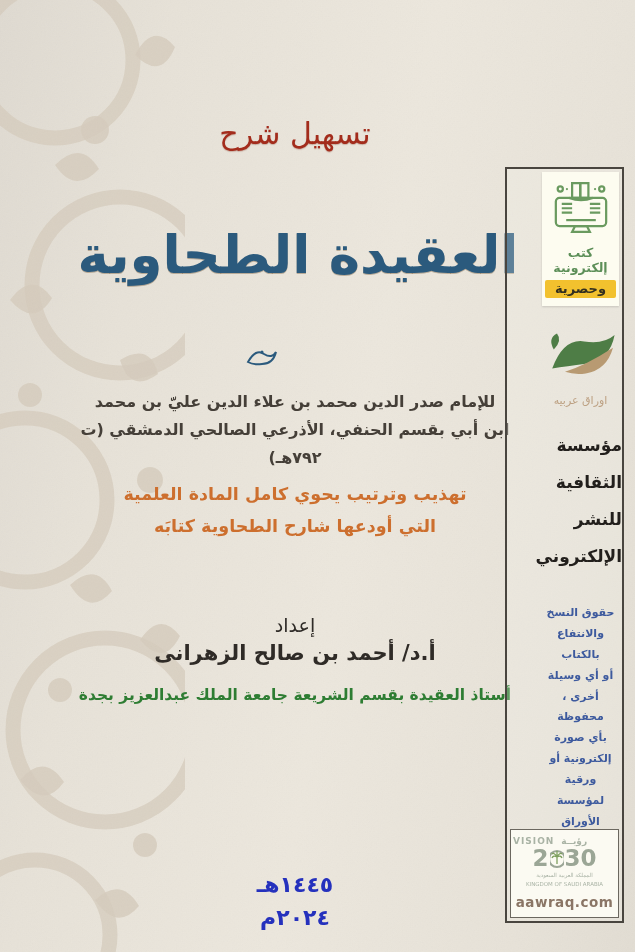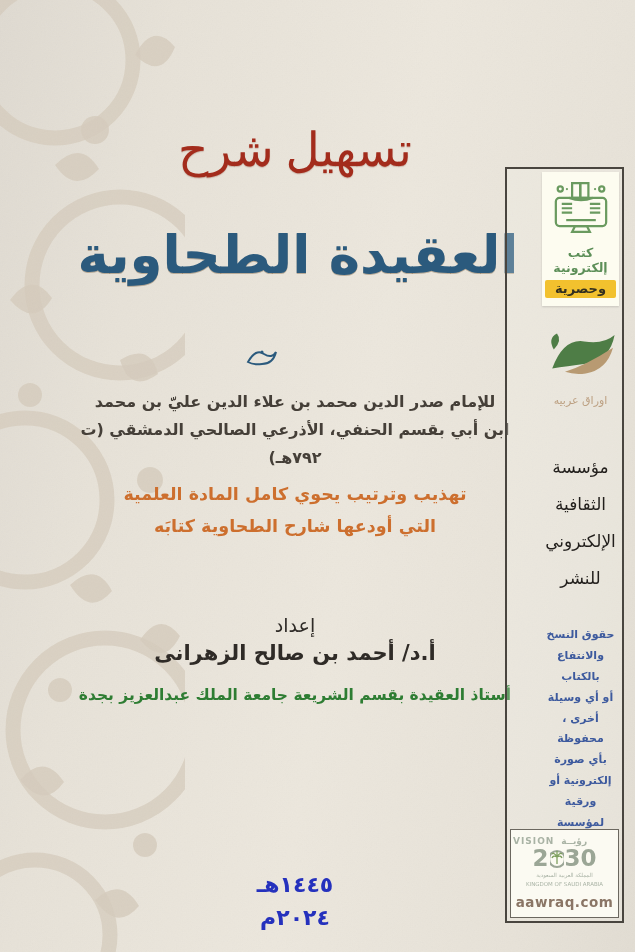--- a/index.html
+++ b/index.html
@@ -7,22 +7,22 @@
   .page {
     position:relative; width:635px; height:952px; margin:0 auto;
     background:linear-gradient(100deg,#dfdad1 0%,#e7e2d8 22%,#ece7dd 55%,#e7e2d8 85%,#e2ddd3 100%);
     overflow:hidden;
   }
   .noise-overlay { position:absolute; inset:0; width:100%; height:100%; opacity:.5; pointer-events:none; }
   .ornament { position:absolute; left:0; top:0; pointer-events:none; }
 
   .abs { position:absolute; text-align:center; direction:rtl; }
 
-  .series-title { top:122px; left:60px; width:470px; font-size:47px; color:#a32c1c;
-                  text-shadow:0 1px 1px rgba(120,40,20,.25);font-family:Liberation Serif, serif; }
+  .series-title { top:116px; left:60px; width:470px; font-size:30px; color:#a32c1c;
+                  text-shadow:0 1px 1px rgba(120,40,20,.25); }
   .main-title   { top:224px; left:48px; width:500px; font-size:53px; font-weight:bold; color:#2b5a7d;
                   text-shadow:0 1px 0 rgba(138,116,88,.5); letter-spacing:-1px; }
   .seal { position:absolute; top:346px; left:244px; }
 
   .author-block { top:388px; left:70px; width:450px; font-size:16px; font-weight:bold;
                   color:#453f38; line-height:1.75; }
   .subtitle-block { top:478px; left:90px; width:410px; font-size:17.5px; font-weight:bold;
                   color:#cd6f2e; line-height:1.85; }
   .prepared-label { top:614px; left:70px; width:450px; font-size:19px; color:#2f2b27; }
   .preparer-name  { top:641px; left:70px; width:450px; font-size:21px; font-weight:bold; color:#2f2b27; }
@@ -35,21 +35,21 @@
 
   .ebook-box { margin:3px; background:#fdfcf0; padding:8px 2px 8px; text-align:center;
                box-shadow:0 1px 2px rgba(0,0,0,.15); }
   .ebook-label { font-size:12.5px; font-weight:bold; color:#5d8f58; margin-top:3px; direction:rtl; }
   .ebook-exclusive { display:inline-block; background:#f2c12e; color:#33301f; font-size:13px;
                font-weight:bold; padding:1px 10px 2px; margin-top:5px; border-radius:2px; direction:rtl; }
 
   .publisher-logo { margin-top:24px; text-align:center; }
   .publisher-logo-text { font-size:11px; color:#bda183; margin-top:2px; direction:rtl; }
 
-  .foundation { margin-top:42px; text-align:center; font-size:17px; font-weight:normal;
+  .foundation { margin-top:20px; font-size:17px; font-weight:bold;
                 color:#221f1c; direction:rtl; }
   .foundation span { display:block; line-height:37px; }
 
   .copyright { margin-top:28px; text-align:center; font-size:11px; font-weight:bold;
                color:#3d5a9e; line-height:1.9; direction:rtl; }
   .copyright span { display:block; }
 
   .vision-box { position:absolute; left:3px; right:3px; bottom:3px; background:#fbfaf2;
                 border:1px solid #6b675f; padding:6px 2px 7px; text-align:center; }
   .vision-words { display:flex; gap:7px; font-size:9px;
@@ -158,22 +158,22 @@
         <path d="M14,48 Q28,10 54,14 Q78,18 92,6 Q86,38 56,42 Q32,45 14,48 Z" fill="#4e7d46"></path>
         <path d="M30,52 Q56,44 90,22 Q82,50 56,54 Q42,56 30,52 Z" fill="#b89a72"></path>
         <path d="M16,24 Q8,10 20,4 Q27,13 16,24 Z" fill="#4e7d46"></path>
       </svg>
       <div class="publisher-logo-text">اوراق عربيه</div>
     </div>
 
     <div class="foundation">
       <span>مؤسسة</span>
       <span>الثقافية</span>
+      <span>للنشر</span>
       <span>الإلكتروني</span>
-      <span>للنشر</span>
     </div>
 
     <div class="copyright">
       <span>حقوق النسخ والانتفاع بالكتاب</span>
       <span>أو أي وسيلة أخرى ، محفوظة</span>
       <span>بأي صورة إلكترونية أو ورقية</span>
       <span>لمؤسسة الأوراق الثقافية</span>
     </div>
 
     <div class="vision-box">

